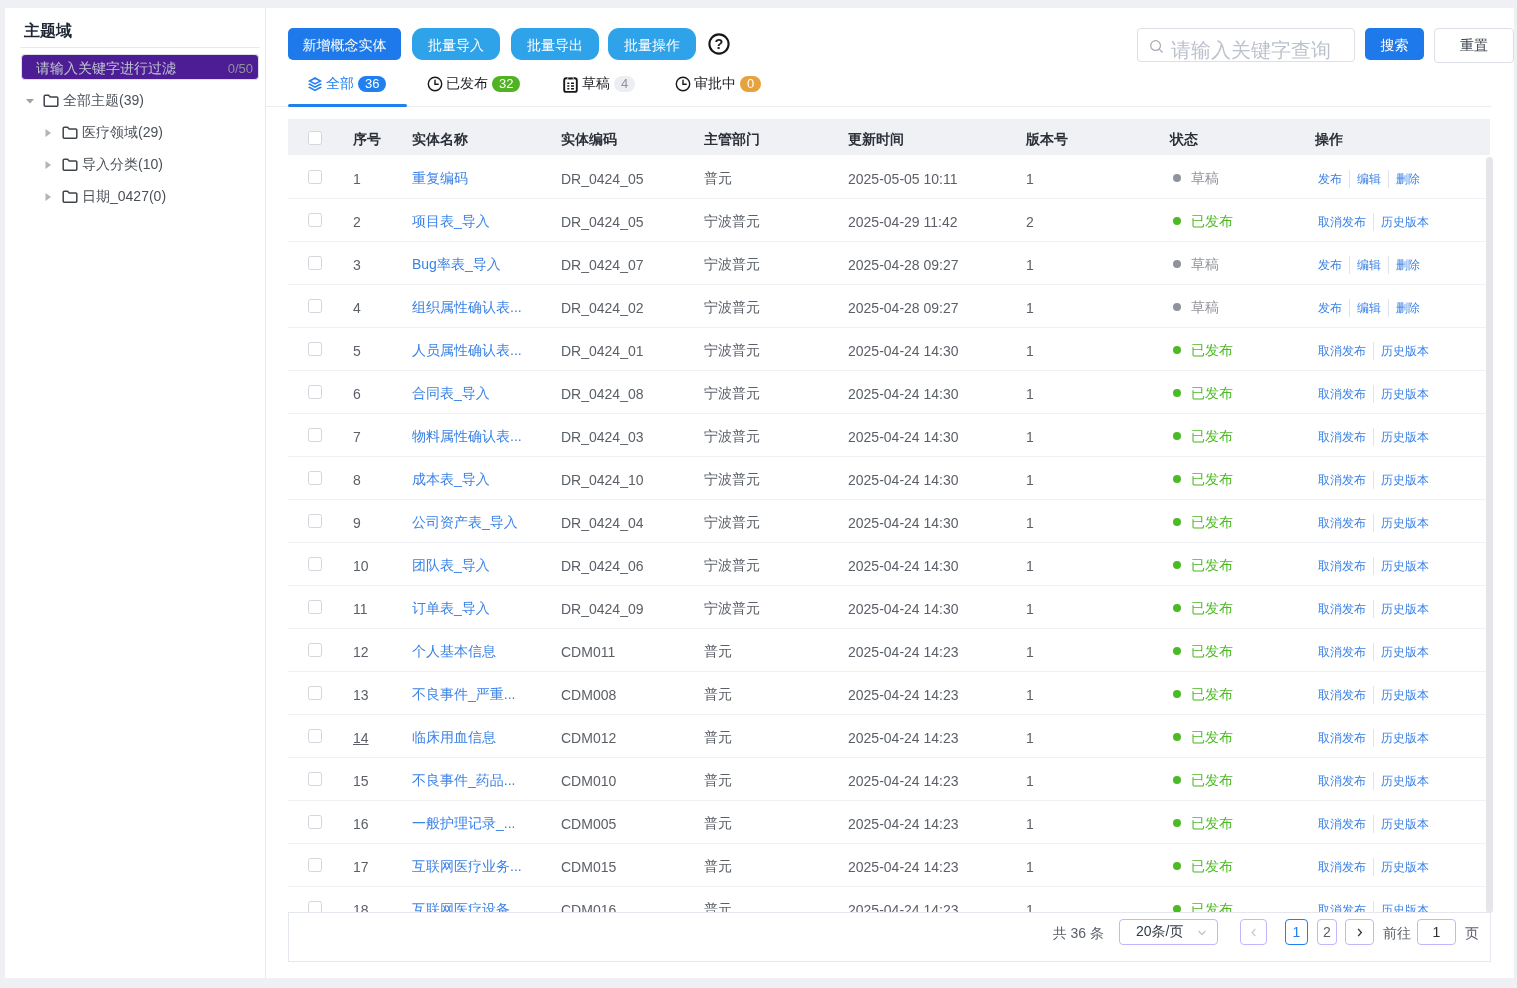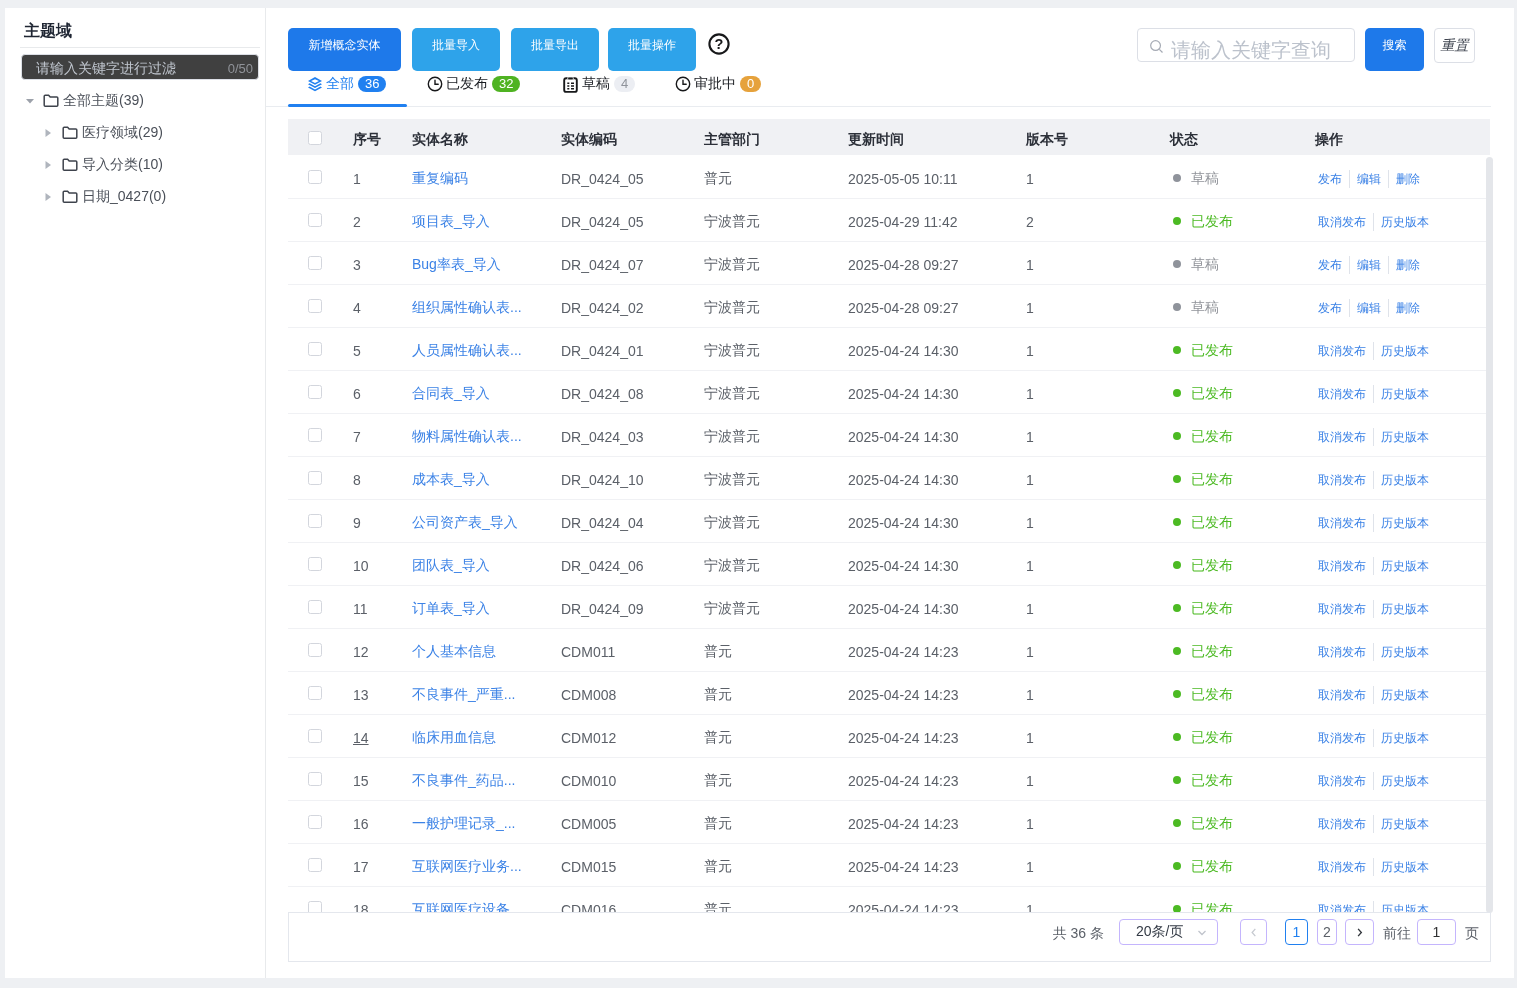--- a/index.html
+++ b/index.html
@@ -3,30 +3,30 @@
 <meta charset="utf-8">
 <style>
   * { margin:0; padding:0; box-sizing:border-box; }
   html,body { width:1517px; height:988px; overflow:hidden; }
   body { background:#eef0f3; font-family:"Liberation Sans",sans-serif; font-size:14px; color:#606266; }
   .card { position:absolute; background:#fff; }
   
   #sidebar { left:5px; top:8px; width:260px; height:970px; }
   #sidebar h3 { font-size:16px; font-weight:bold; color:#1f2633; padding:13px 19px 0; }
   #sb-div { position:absolute; left:15px; right:5px; top:39px; height:1px; background:#e8eaec; }
-  #sb-input { position:absolute; left:16px; top:46px; width:238px; height:26px; border:1px solid #dcdfe6; border-radius:4px; background:#404040; }
+  #sb-input { position:absolute; left:16px; top:46px; width:238px; height:26px; border:1px solid #dcdfe6; border-radius:4px; background:#4c1d95; }
   #sb-input .ph { position:absolute; left:14px; top:5px; color:#c0c6cf; font-size:14px; }
   #sb-input .cnt { position:absolute; right:5px; top:6px; color:#909399; font-size:13px; }
   .tnode { position:absolute; left:0; height:32px; display:flex; align-items:center; color:#4a4f58; font-size:14px; }
   .tnode svg { flex:none; }
   
   #main { left:266px; top:8px; width:1248px; height:970px; }
-  .btn { position:absolute; top:20px; height:43px; border-radius:5px; color:#fff; font-size:12px; text-align:center; line-height:35px; }
+  .btn { position:absolute; top:20px; height:32px; border-radius:5px; color:#fff; font-size:14px; text-align:center; line-height:35px; }
   .btn.b1 { background:#1e79ea; }
-  .btn.b2 { background:#2ea3ea; }
+  .btn.b2 { background:#2ea3ea;border-radius:11px; }
   .btnw { position:absolute; top:20px; height:35px; border-radius:4px; background:#fff; border:1px solid #dcdfe6; color:#3d434e; font-size:14px; text-align:center; line-height:33px; }
   #srch { position:absolute; left:871px; top:20px; width:218px; height:34px; border:1px solid #dcdfe6; border-radius:4px; background:#fff; }
   #srch .ph { position:absolute; left:33px; top:8px; color:#bcc2cc; font-size:20px; }
   
   .tab { position:absolute; top:56px; height:40px; display:flex; align-items:center; font-size:14px; color:#191c21; }
   .tab .bdg { margin-left:4px; height:16px; border-radius:8px; padding:0 7px; font-size:13px; line-height:16px; color:#fff; }
   #tabline { position:absolute; left:0px; top:98px; width:1225px; height:1px; background:#e9ecf0; }
   #tabact { position:absolute; left:22px; top:96px; width:119px; height:3px; background:#2080f0; border-radius:2px; }
   
   table { position:absolute; left:22px; top:111px; border-collapse:collapse; table-layout:fixed; width:1202px; font-size:14px; }
@@ -105,21 +105,21 @@
       </svg>
   </div>
   <div id="srch">
       <svg width="15" height="15" viewBox="0 0 16 16" style="position:absolute;left:11px;top:10px;">
         <circle cx="7" cy="7" r="5.2" fill="none" stroke="#a6abb5" stroke-width="1.3"></circle>
         <path d="M11 11 L14.4 14.4" stroke="#a6abb5" stroke-width="1.3"></path>
       </svg>
       <span class="ph">请输入关键字查询</span>
     </div>
   <div class="btn b1" style="left:1099px;width:59px;">搜索</div>
-  <div class="btnw" style="left:1168px;width:41px;font-style:italic;">重置</div>
+  <div class="btnw" style="left:1168px;width:80px;">重置</div>
   <div id="tabs">
     <div class="tab" style="left:41px;color:#2080f0;">
       <svg width="16" height="16" viewBox="0 0 16 16" style="margin-right:3px;">
           <path fill-rule="evenodd" d="M8 1 L15 4.9 L8 8.8 L1 4.9 Z M8 3.2 L4.1 4.9 L8 7 L11.9 4.9 Z" fill="#2080f0"></path>
           <path d="M2.6 7.3 L8 10.3 L13.4 7.3 L15 8.2 L8 12.1 L1 8.2 Z" fill="#2080f0"></path>
           <path d="M2.6 10.5 L8 13.5 L13.4 10.5 L15 11.4 L8 15.3 L1 11.4 Z" fill="#2080f0"></path>
         </svg>
       <span>全部</span>
         <span class="bdg" style="background:#2080f0;">36</span>
     </div>

